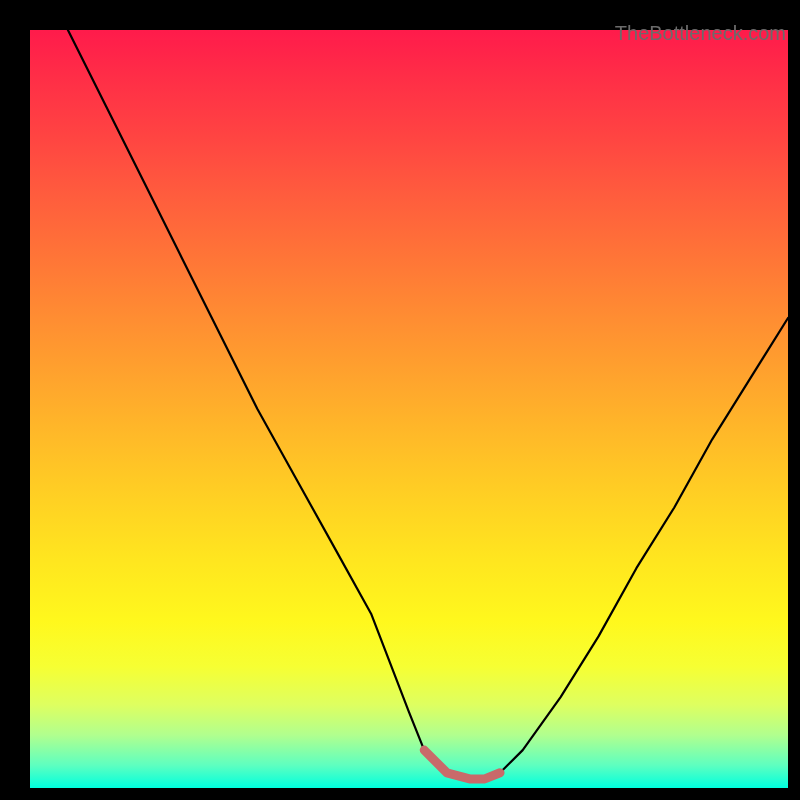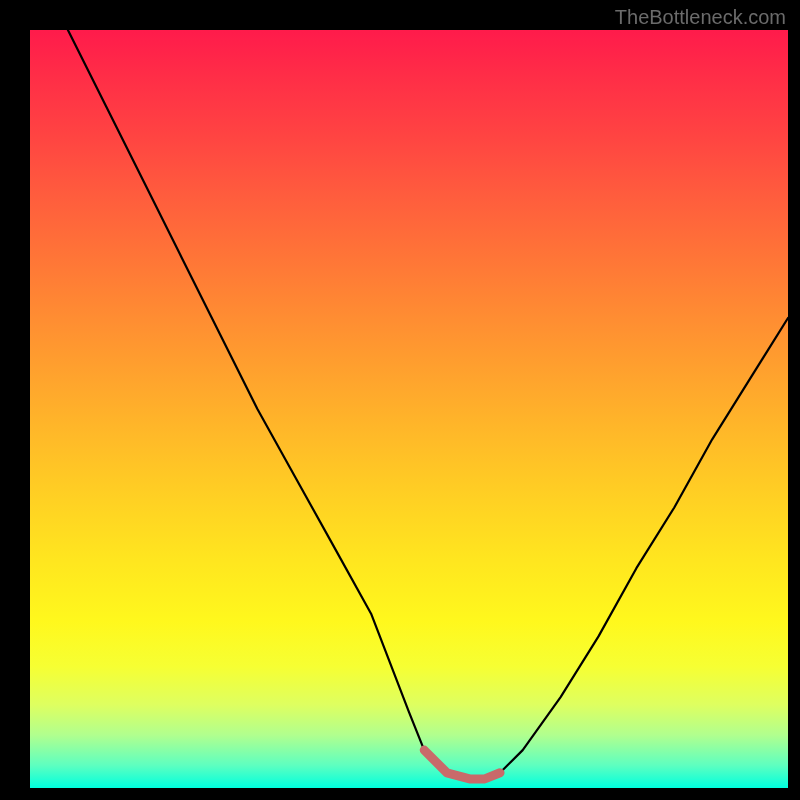--- a/index.html
+++ b/index.html
@@ -6,21 +6,21 @@
   body {
     width: 800px;
     height: 800px;
     background: #000;
     position: relative;
     font-family: Arial, Helvetica, sans-serif;
     overflow: hidden;
   }
   .watermark {
     position: absolute;
-    top: 6px;
+    top: 22px;
     right: 14px;
     color: #6b6b6b;
     font-size: 20px;
     font-weight: 500;
     z-index: 10;
   }
   .plot-area {
     position: absolute;
     left: 30px;
     top: 30px;

